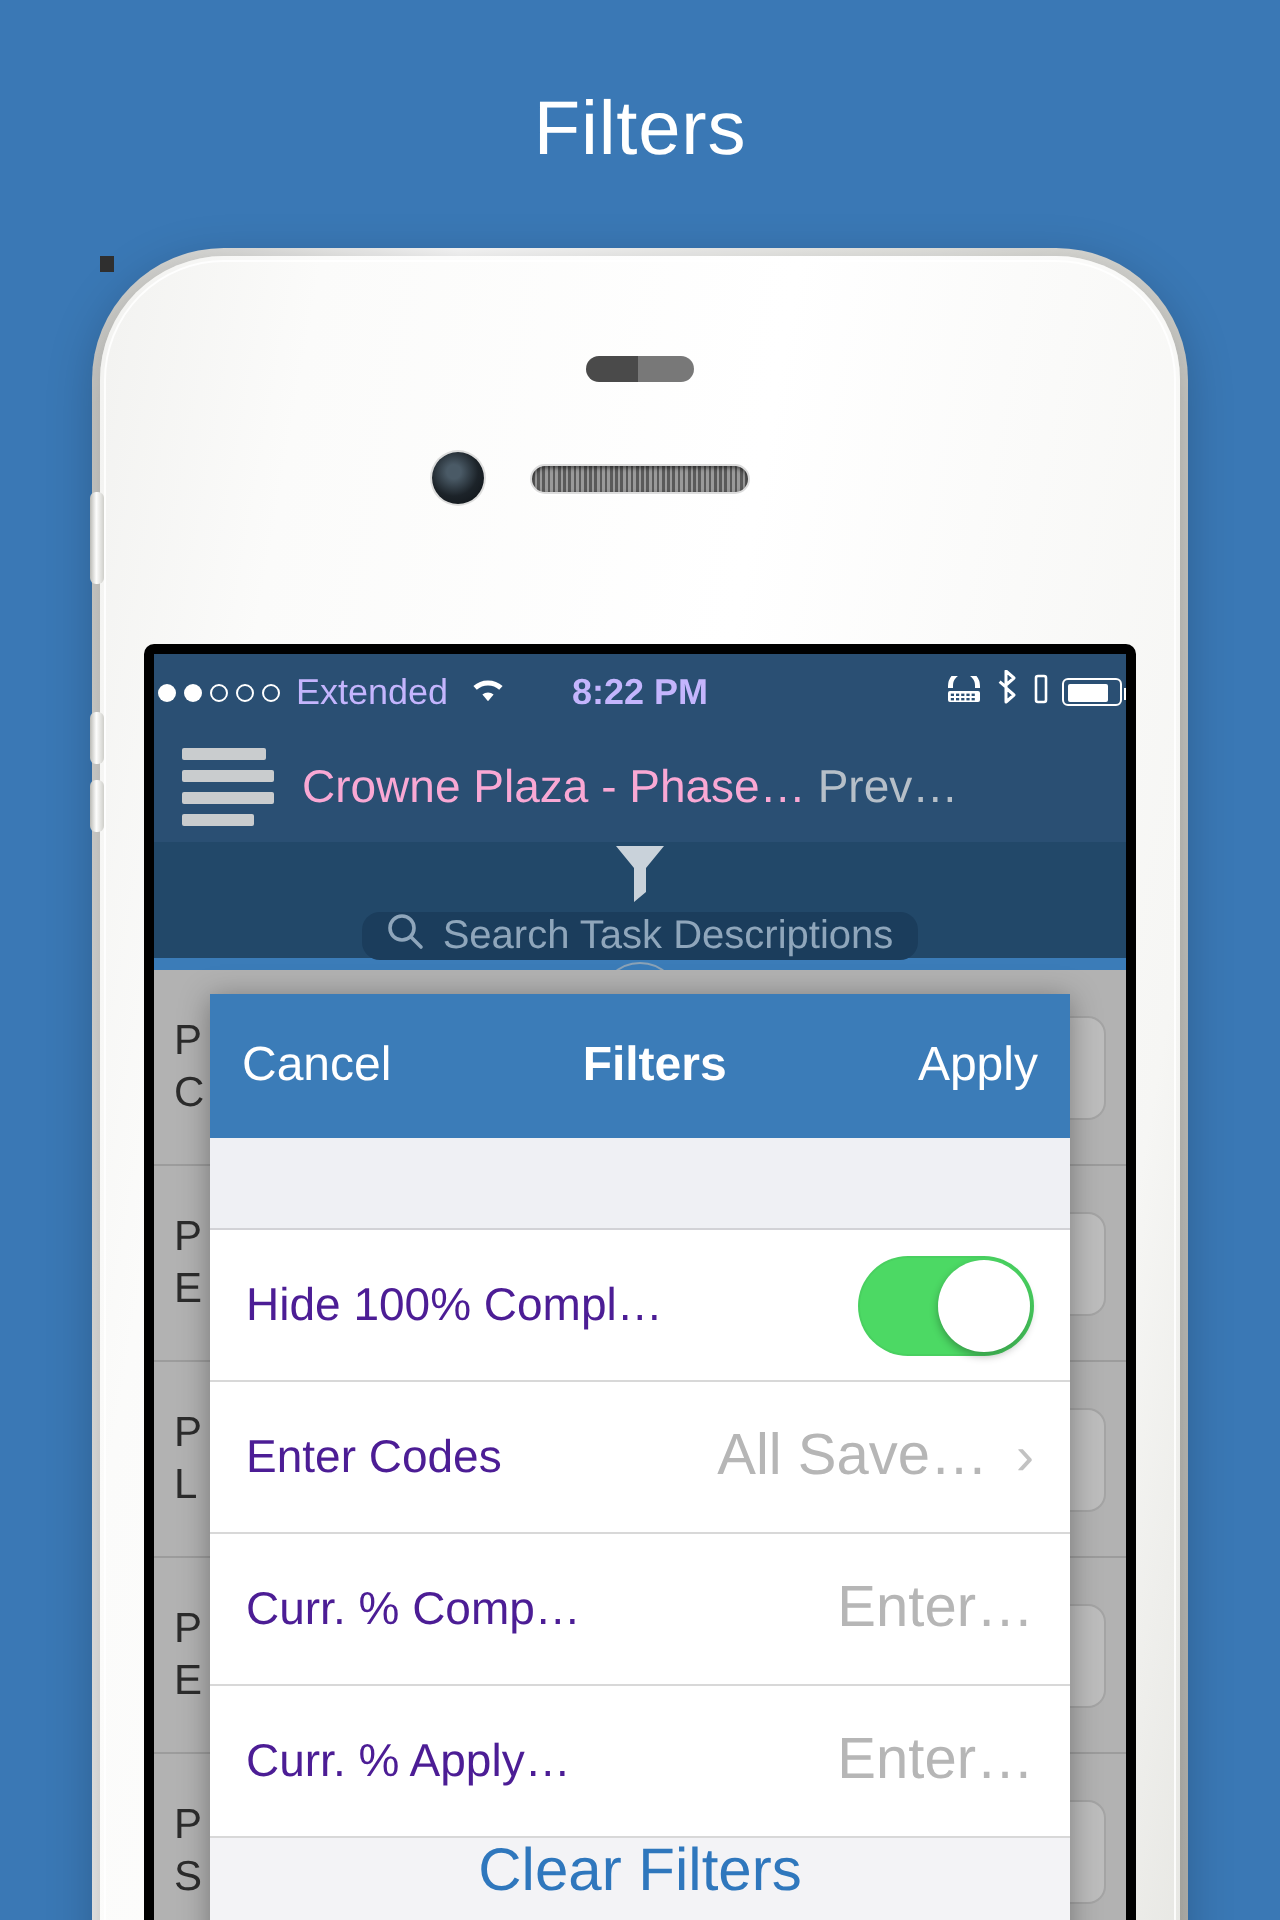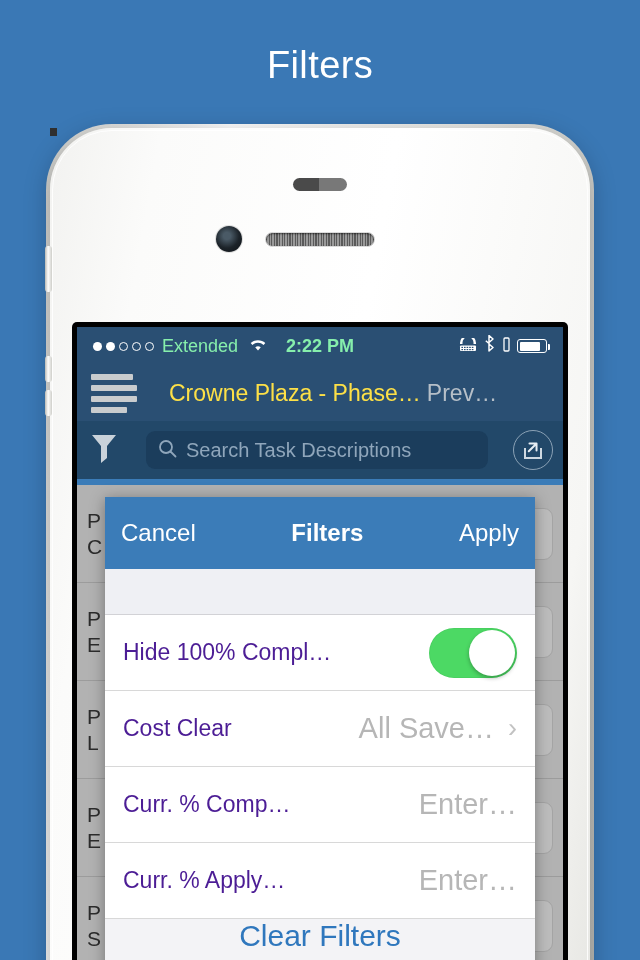--- a/index.html
+++ b/index.html
@@ -71,22 +71,22 @@
     overflow:hidden;
   }
   .screen {
     position:absolute; left:5px; top:5px;
     width:486px; height:701px;
     background:#ffffff; overflow:hidden;
   }
 
   
   .statusbar{
-    height:38px; background:#2a4f73; color:#86efac;
-    display:flex; align-items:center; padding:0 16px;
+    height:38px; background:#2a4f73; color:#c4b5fd;
+    display:flex; align-items:center; padding:0 2px;
     font-size:18px; position:relative;
   }
   .sig-dots{ display:flex; gap:4px; align-items:center; }
   .dot{ width:9px; height:9px; border-radius:50%; }
   .dot.on{ background:#fff; }
   .dot.off{ background:transparent; border:1.5px solid #fff; }
   .carrier{ margin-left:8px; font-size:18px; }
   .wifi{ margin-left:9px; display:inline-block; }
   .clock{
     position:absolute; left:0; width:100%; text-align:center;
@@ -107,27 +107,27 @@
   .navbar{
     height:56px; background:#2a4f73; display:flex; align-items:center;
     padding:0 12px; color:#c8cfd6;
   }
   .hamburger{ width:48px; display:flex; flex-direction:column; gap:5px; padding-left:2px; }
   .hamburger span{ display:block; height:6px; background:#c9ccce; border-radius:1px; }
   .hamburger span:nth-child(1){ width:42px; }
   .hamburger span:nth-child(2){ width:46px; }
   .hamburger span:nth-child(3){ width:46px; }
   .hamburger span:nth-child(4){ width:36px; }
-  .nav-title{ margin-left:32px; font-size:23px; color:#fde047; white-space:nowrap; }
+  .nav-title{ margin-left:14px; font-size:23px; color:#f9a8d4; white-space:nowrap; }
   .nav-save{ margin-left:6px; font-size:23px; color:#b6bfc8; white-space:nowrap; }
 
   
   .searchbar{
     height:58px; background:#224869; display:flex; align-items:center;
-    padding:0 10px; gap:25px;
+    padding:0 10px; gap:1px;flex-direction:column;
   }
   .funnel{ width:34px; display:flex; justify-content:center; }
   .search-field{
     flex:1; height:38px; background:#1b3d5c; border-radius:9px;
     display:flex; align-items:center; padding:0 12px; gap:9px;
   }
   .search-ph{ color:#8fa6bb; font-size:20px; white-space:nowrap; }
   .share-btn{
     width:40px; height:40px; border-radius:50%;
     border:1.6px solid #8ba2b6; display:flex; align-items:center; justify-content:center;
@@ -211,21 +211,21 @@
             <span class="dot off"></span>
             <span class="dot off"></span>
         </div>
         <span class="carrier">Extended</span>
         <span class="wifi">
           <svg width="22" height="16" viewBox="0 0 22 16">
             <path d="M11 14.6 8.2 11.3a4.4 4.4 0 0 1 5.6 0z" fill="#fff"></path>
             <path d="M11 4.2c2.8 0 5.4 1 7.3 2.8l-1.7 1.9A8.3 8.3 0 0 0 11 6.7a8.3 8.3 0 0 0-5.6 2.2L3.7 7A10.6 10.6 0 0 1 11 4.2z" fill="#fff"></path>
           </svg>
         </span>
-        <div class="clock">2:22 PM</div>
+        <div class="clock">8:22 PM</div>
         <div class="sb-right">
           <span>
             <svg width="20" height="14" viewBox="0 0 20 14">
               <path d="M2 5a8 8 0 0 1 16 0v1h-2.5V4.6A5.5 5.5 0 0 0 4.5 4.6V6H2z" fill="#fff"></path>
               <rect x="2" y="7.5" width="16" height="5.5" rx="1" fill="#fff"></rect>
               <g fill="#2a4f73">
                 <rect x="3.4" y="8.8" width="1.6" height="1.2"></rect>
                   <rect x="6" y="8.8" width="1.6" height="1.2"></rect>
                 <rect x="8.6" y="8.8" width="1.6" height="1.2"></rect>
                   <rect x="11.2" y="8.8" width="1.6" height="1.2"></rect>
@@ -337,21 +337,21 @@
         <div class="modal-gap"></div>
 
         <div class="frow">
           <span class="flabel">Hide 100% Compl…</span>
           <div class="toggle">
             <div class="knob"></div>
           </div>
         </div>
 
         <div class="frow">
-          <span class="flabel">Cost Clear</span>
+          <span class="flabel">Enter Codes</span>
           <span class="fvalue">All Save…</span>
           <span class="chev">›</span>
         </div>
 
         <div class="frow">
           <span class="flabel">Curr. % Comp…</span>
           <span class="fvalue">Enter…</span>
         </div>
 
         <div class="frow">

